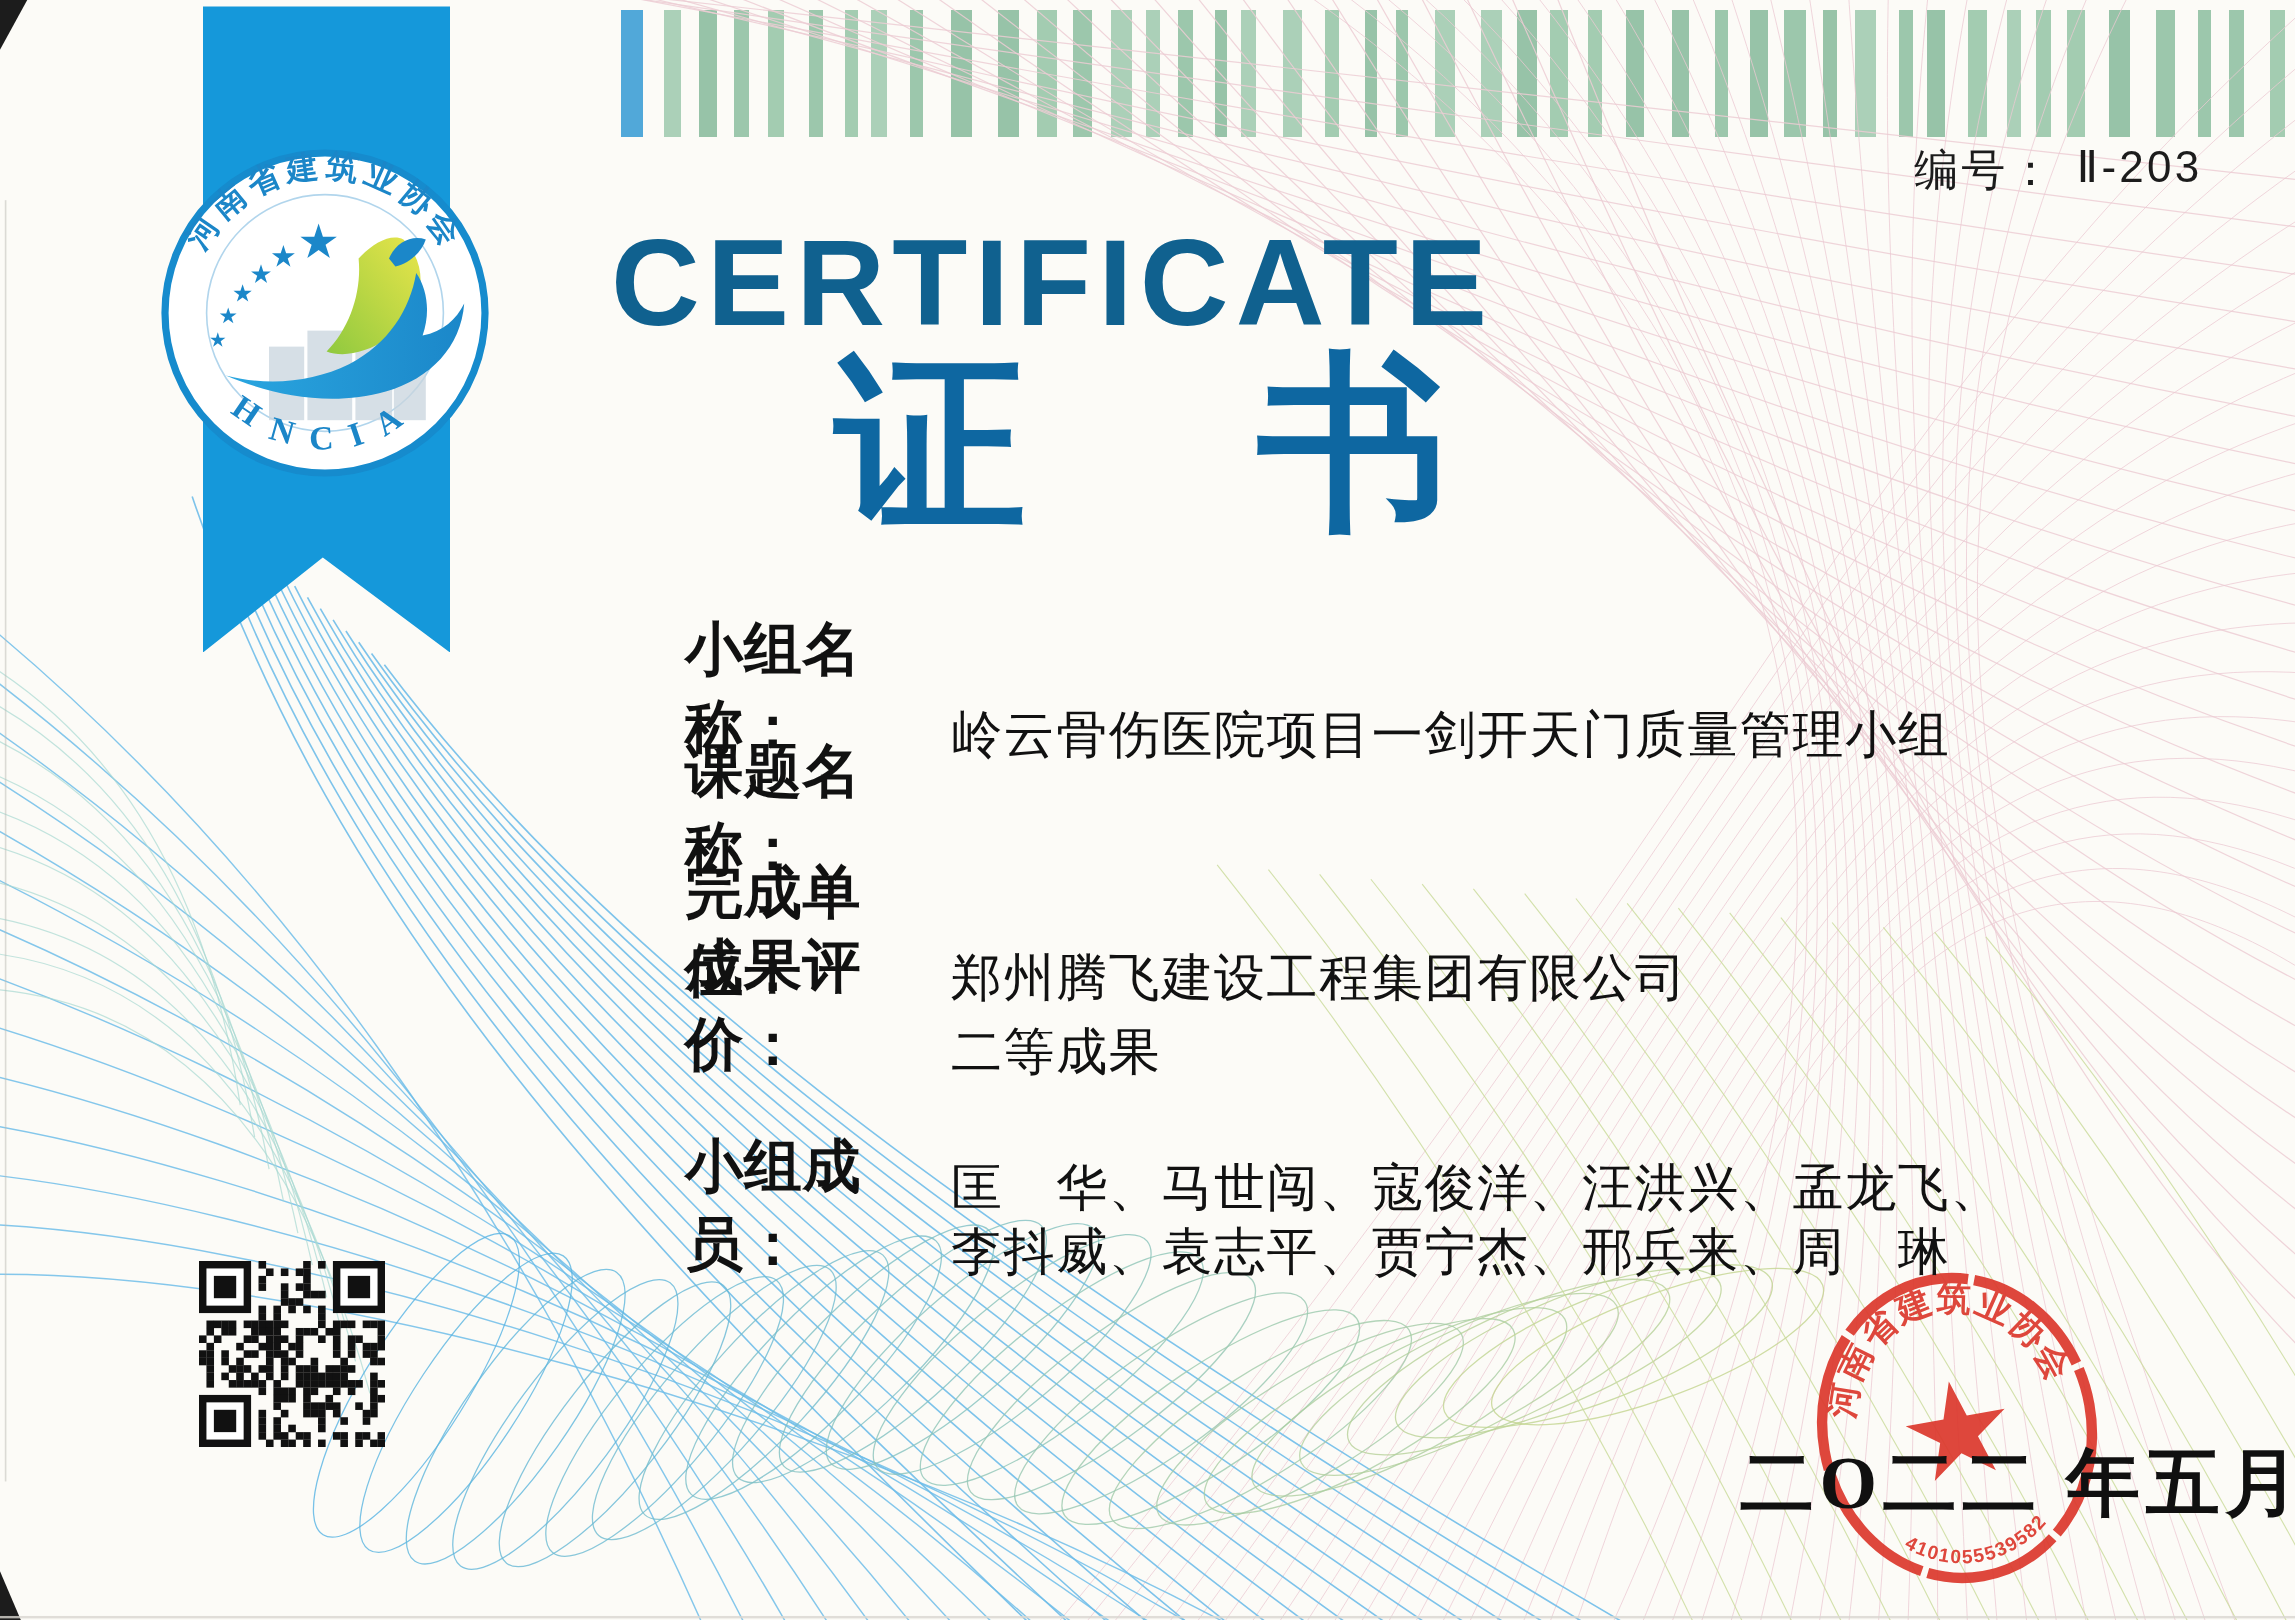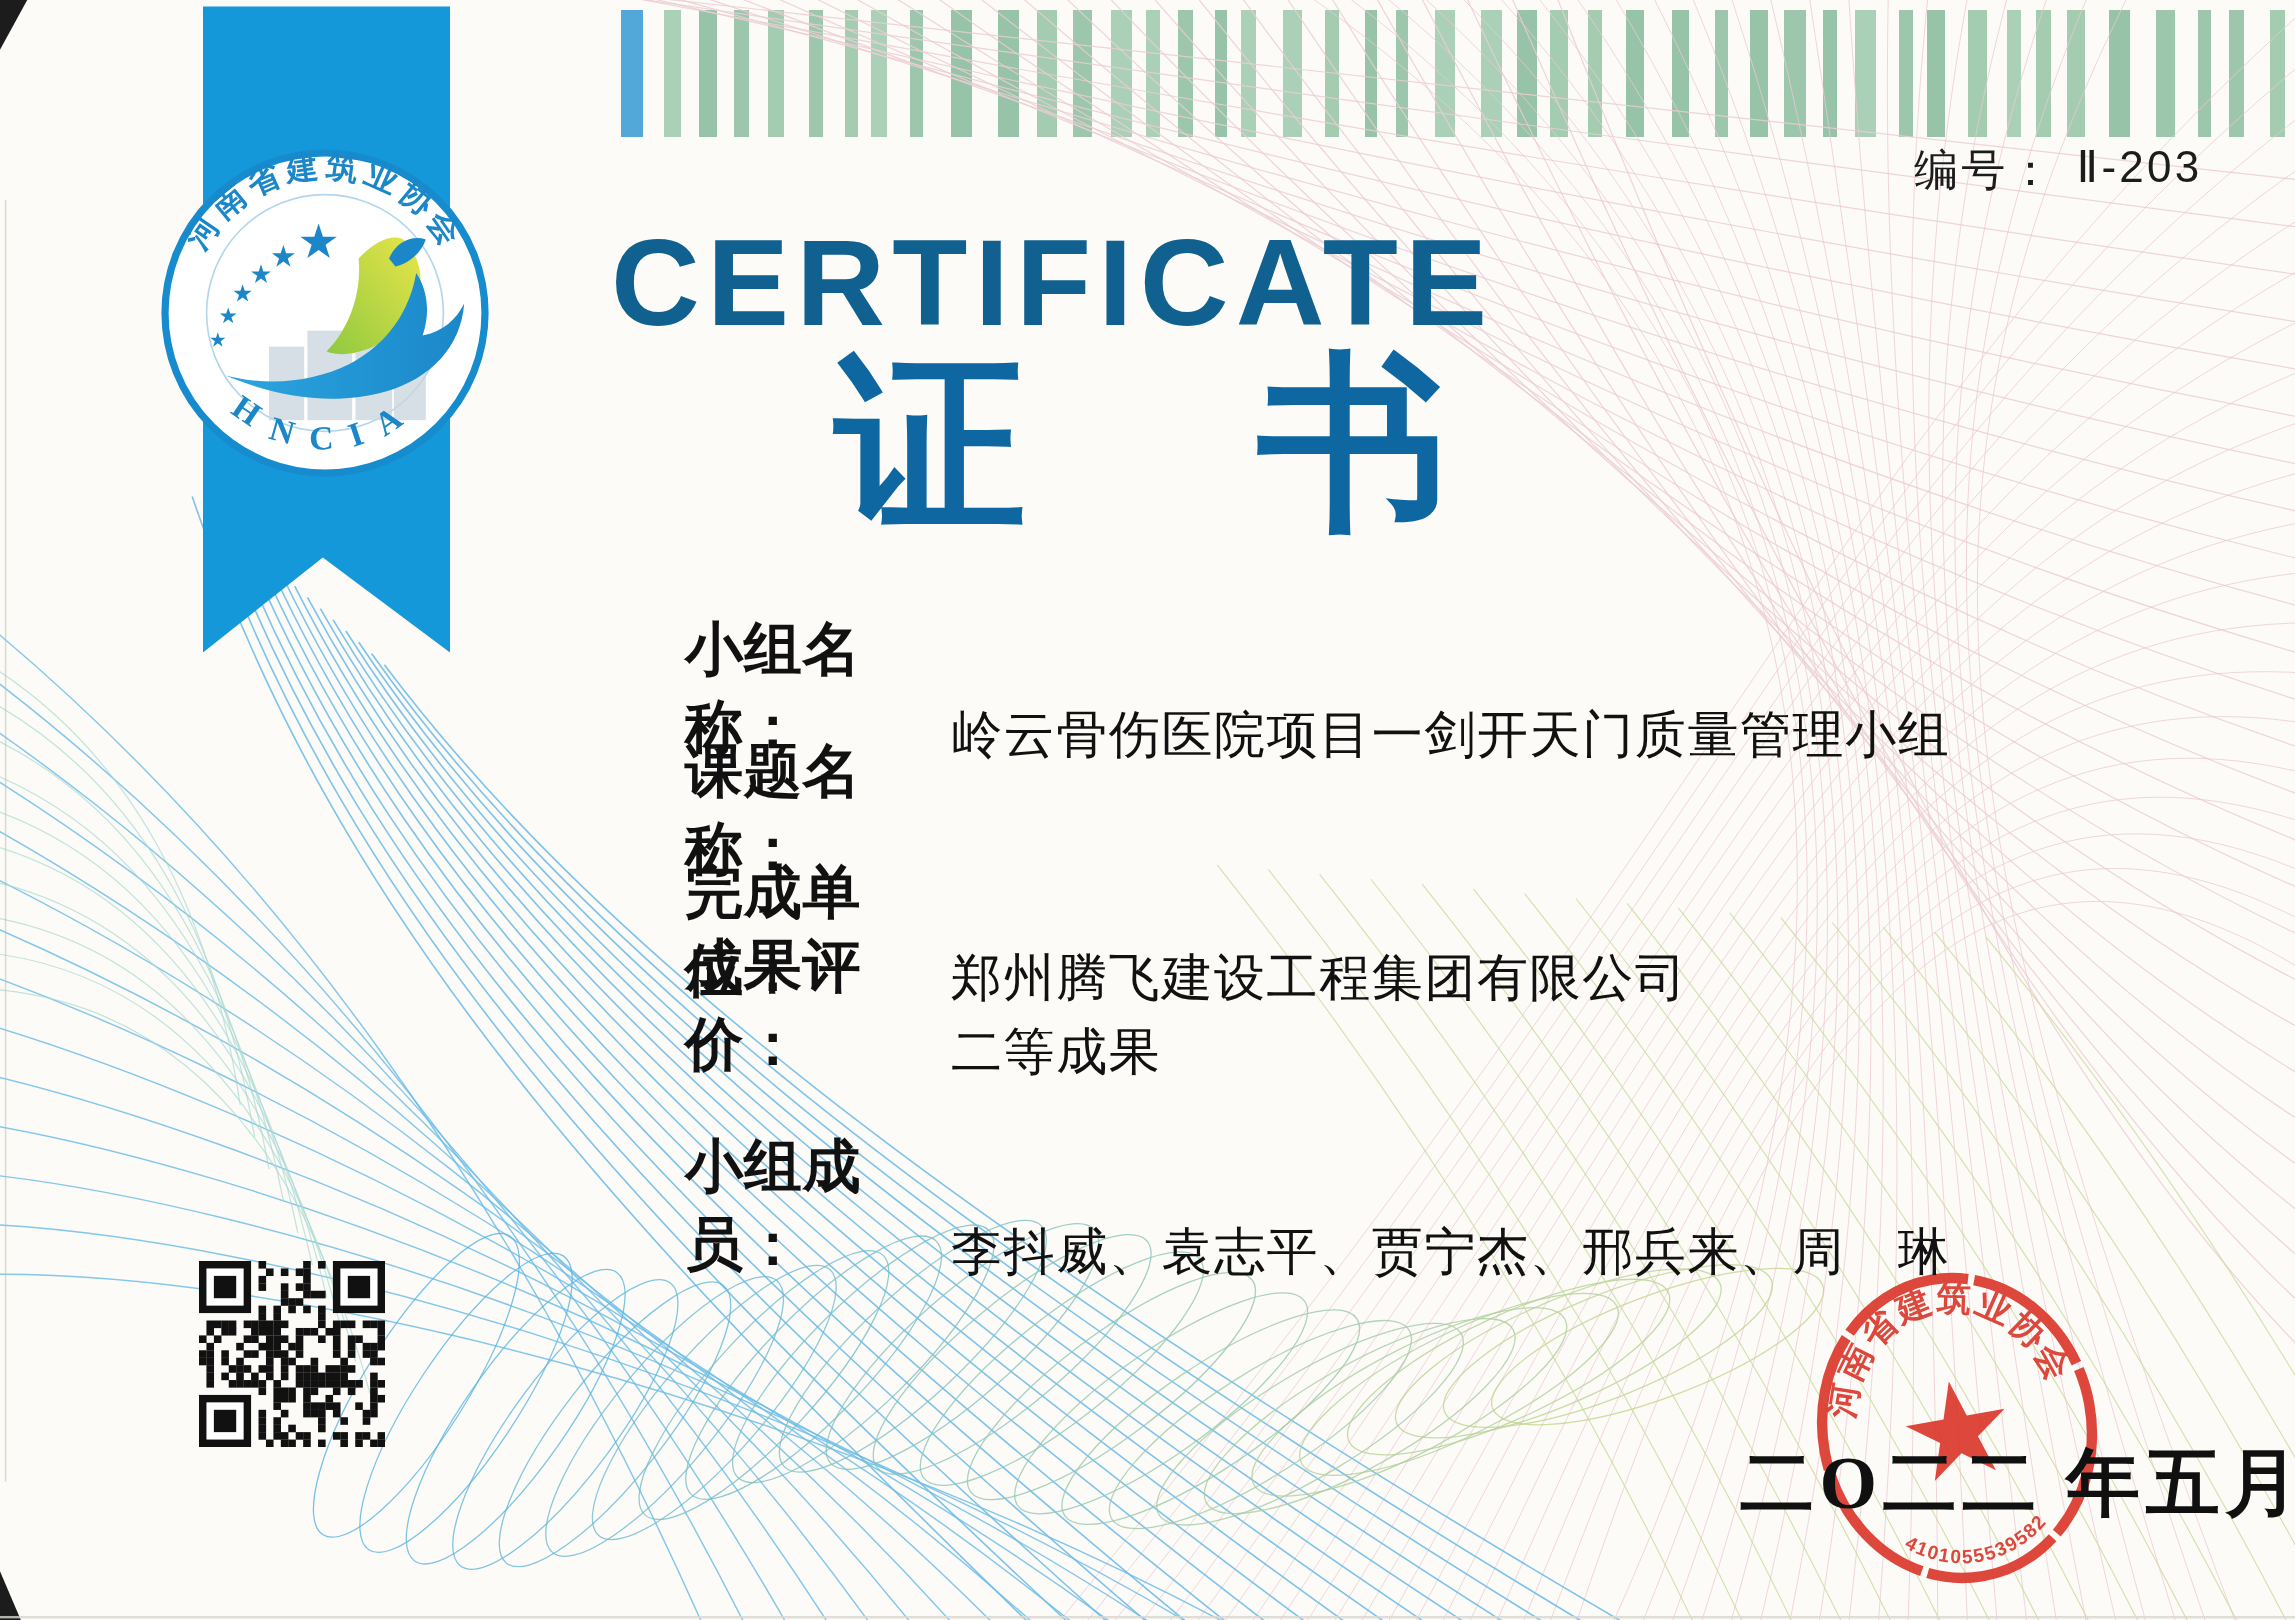--- a/index.html
+++ b/index.html
@@ -321,20 +321,21 @@
   <span class="lbl">完成单位：</span>
   <span class="val">郑州腾飞建设工程集团有限公司</span>
 </div>
 <div class="row" id="row-3">
   <span class="lbl">成果评价：</span>
   <span class="val">二等成果</span>
 </div>
 <div class="row" id="row-4">
   <span class="lbl">小组成员：</span>
   <span class="val">
+    <div>匡　华、马世闯、寇俊洋、汪洪兴、孟龙飞、</div>
     <div>李抖威、袁志平、贾宁杰、邢兵来、周　琳</div>
   </span>
 </div>
 
 <svg id="qr" viewBox="0 0 25 25">
     <rect x="8" y="0" width="1.02" height="1.02" fill="#111"></rect>
     <rect x="14" y="0" width="1.02" height="1.02" fill="#111"></rect>
     <rect x="16" y="0" width="1.02" height="1.02" fill="#111"></rect>
     <rect x="9" y="1" width="1.02" height="1.02" fill="#111"></rect>
     <rect x="11" y="1" width="1.02" height="1.02" fill="#111"></rect>

